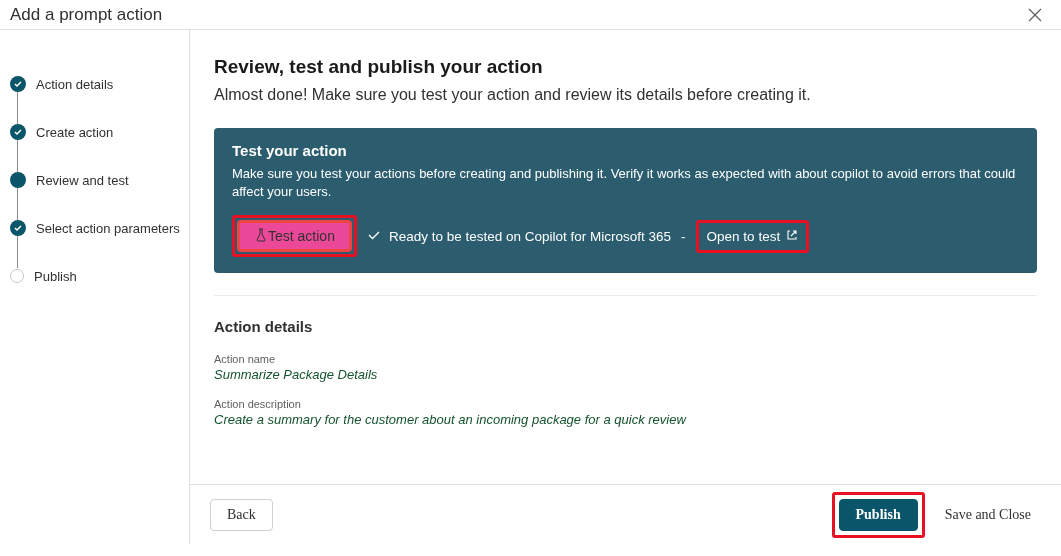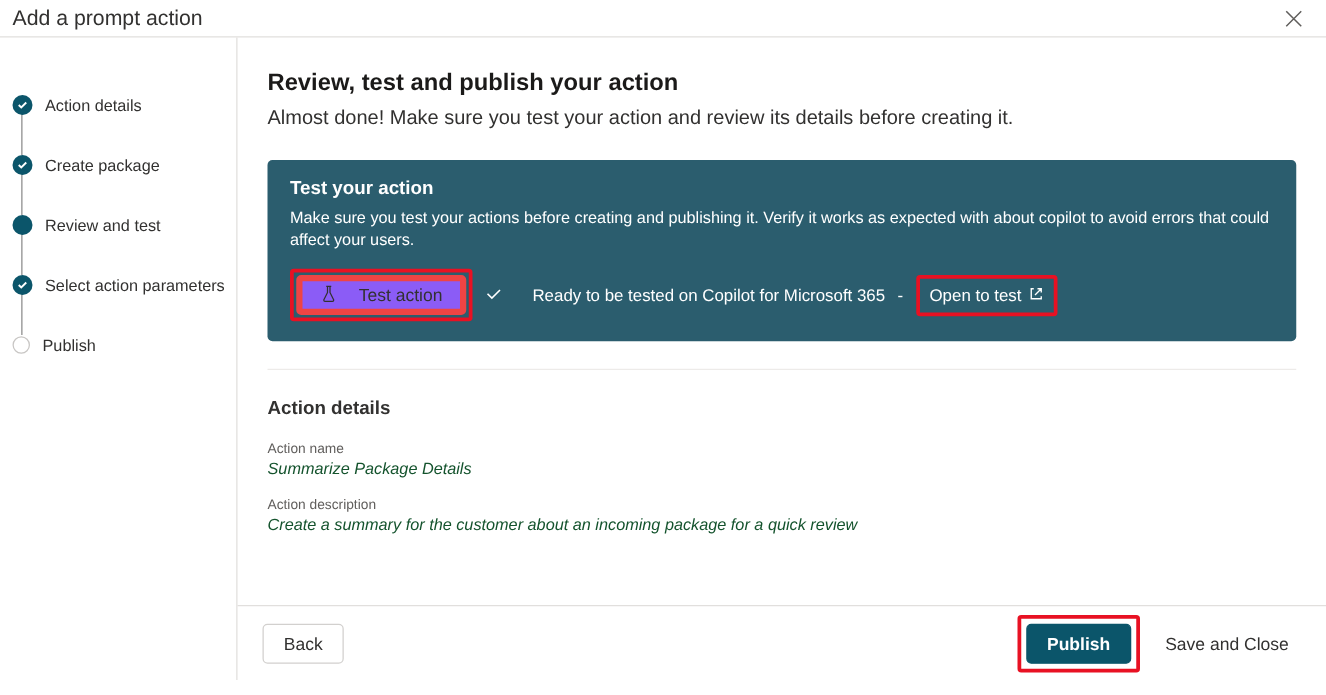--- a/index.html
+++ b/index.html
@@ -135,42 +135,42 @@
     font-size: 13px;
     margin-bottom: 14px;
     line-height: 1.4;
   }
   .test-panel-row {
     display: flex;
     align-items: center;
     gap: 10px;
   }
   .test-action-btn {
-    background: #8b5cf6;
-    color: #323130;
-    border: 5px solid #ef4444;
+    background: #ec4899;
+    color: #323130;
+    border: 3px solid #ef4444;
     border-radius: 4px;
     height: 32px;
     padding: 0 14px;
     display: inline-flex;
     align-items: center;
-    gap: 17px;
+    gap: 0;
     font-size: 14px;
     cursor: pointer;
   }
   .highlight-red {
     border: 3px solid #e81123;
     border-radius: 3px;
     padding: 2px;
     display: inline-flex;
   }
   .ready-text {
     display: inline-flex;
     align-items: center;
-    gap: 24px;
+    gap: 8px;
     font-size: 13.5px;
   }
   .open-to-test-wrap {
     display: inline-flex;
     align-items: center;
     gap: 6px;
     cursor: pointer;
     font-size: 13.5px;
     padding: 4px 6px;
   }
@@ -206,20 +206,21 @@
   }
   .btn {
     height: 32px;
     padding: 0 16px;
     border-radius: 4px;
     font-size: 14px;
     cursor: pointer;
     display: inline-flex;
     align-items: center;
     justify-content: center;
+    font-family: Liberation Serif, serif;
   }
   .btn-secondary {
     background: #ffffff;
     border: 1px solid #d2d0ce;
     color: #323130;
   }
   .btn-primary {
     background: #0b556a;
     border: 1px solid #0b556a;
     color: #ffffff;
@@ -266,21 +267,21 @@
             </svg>
         </span>
         <span class="step-label">Action details</span>
       </div>
       <div class="step">
         <span class="step-dot done">
           <svg width="10" height="10" viewBox="0 0 10 10">
               <path d="M2 5 L4 7 L8 3" stroke="#fff" stroke-width="1.5" fill="none"></path>
             </svg>
         </span>
-        <span class="step-label">Create package</span>
+        <span class="step-label">Create action</span>
       </div>
       <div class="step current-step">
         <span class="step-dot current"></span>
         <span class="step-label">Review and test</span>
       </div>
       <div class="step">
         <span class="step-dot done">
           <svg width="10" height="10" viewBox="0 0 10 10">
               <path d="M2 5 L4 7 L8 3" stroke="#fff" stroke-width="1.5" fill="none"></path>
             </svg>

